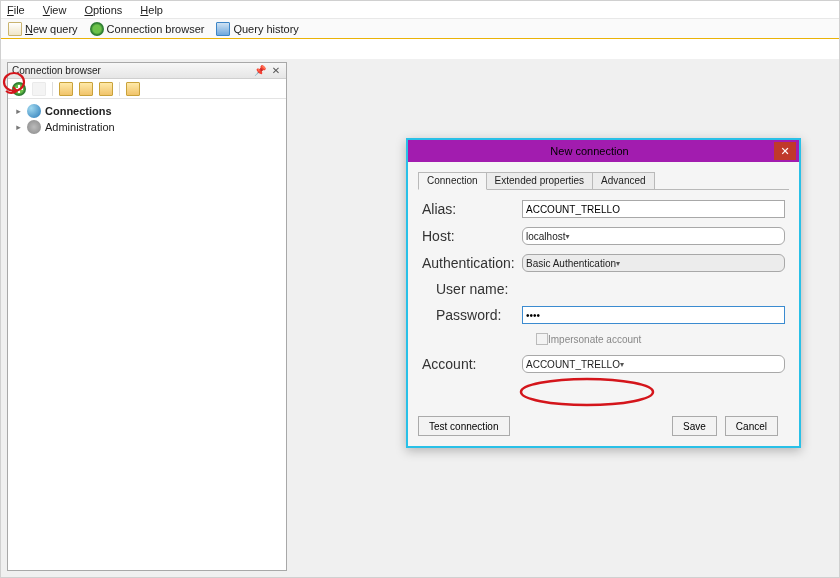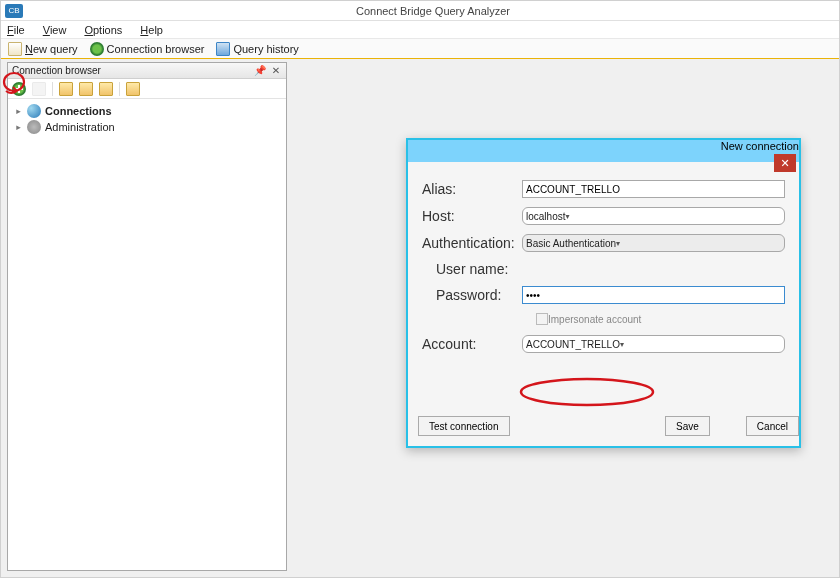--- a/index.html
+++ b/index.html
@@ -31,62 +31,58 @@
   .panel-header .spacer{flex:1;}
   .panel-header .pin, .panel-header .close { width:12px; height:12px; margin-left:4px; color:#555; text-align:center; line-height:12px; font-size:10px; cursor:pointer;}
   .panel-tb { height:20px; border-bottom:1px solid #e3e3e3; display:flex; align-items:center; padding:0 4px; gap:6px;}
   .panel-body { flex:1; overflow:auto; padding:4px 6px;}
   .tree-row { display:flex; align-items:center; gap:4px; padding:1px 0;}
   .tree-exp { width:9px; height:9px; display:inline-block; color:#777; font-size:9px; line-height:9px; text-align:center; cursor:pointer;}
   .tree-row .bold { font-weight:bold; }
 
   
   .dialog { position:absolute; left:405px; top:137px; width:395px; height:310px; border:2px solid #29c0e7; background:#f5f5f5; box-shadow:0 3px 10px rgba(0,0,0,.25);}
-  .dlg-title { height:22px; background:#7dd3fc; display:flex; align-items:flex-end; color:#000; font-size:11px;flex-direction:column;}
+  .dlg-title { height:22px; background:#a21caf; display:flex; align-items:center; color:#000; font-size:11px;}
   .dlg-title .t { flex:1; text-align:center;}
   .dlg-close { width:22px; height:18px; background:#c0392b; color:#fff; text-align:center; line-height:18px; margin:2px 3px; font-size:11px; cursor:pointer;}
   .dlg-body { position:absolute; top:22px; bottom:0; left:0; right:0; padding:8px 10px 8px 10px;}
   .tabs { display:flex; align-items:flex-end; height:20px; border-bottom:1px solid #b9b9b9; gap:0;}
   .tab { padding:2px 8px 3px 8px; font-size:10px; border:1px solid #b9b9b9; border-bottom:none; background:#ececec; cursor:pointer; margin-right:-1px;}
   .tab.active { background:#f5f5f5; position:relative; top:1px; border-bottom:1px solid #f5f5f5;}
   .form { padding:10px 4px 0 4px;}
   .frow { display:flex; align-items:center; margin-bottom:9px;}
   .frow label { width:100px; font-size:14px; color:#333;}
   .frow.indent label { padding-left:14px; width:100px;}
   .frow input[type=text], .frow input[type=password], .frow .combo {
      flex:1; height:18px; border:1px solid #a8a8a8; background:#fff; font-size:10px; padding:0 3px;
   }
   .frow .combo { display:flex; align-items:center; border-radius:6px;}
   .frow .combo .arrow { font-size:8px; color:#555;}
   .frow .combo.grey { background:#ececec;}
   .frow input.blue { border:1px solid #3b8bd0;}
   .imp-row { padding-left:114px; display:flex; align-items:center; gap:0; font-size:10px; color:#888; margin-bottom:10px;}
   .imp-row .cb { width:12px; height:12px; border:1px solid #bbb; background:#f3f3f3;}
-  .dlg-buttons { position:absolute; bottom:10px; left:10px; right:0; display:flex; align-items:center;gap:28px;}
+  .dlg-buttons { position:absolute; bottom:10px; left:10px; right:21px; display:flex; align-items:center;}
   .btn { height:20px; padding:0 10px; font-size:10px; background:#f3f3f3; border:1px solid #aaa; cursor:pointer;}
   .dlg-buttons .save { margin-left:auto;}
   .dlg-buttons .cancel { margin-left:8px;}
 
   
   .ann-circle-cb { position:absolute; left:2px; top:70px; width:26px; height:24px;}
   .ann-circle-cb svg { width:26px; height:24px; overflow:visible;}
   .ann-ellipse-acc { position:absolute; left:514px; top:375px; width:150px; height:34px; pointer-events:none;}
   .ann-ellipse-acc svg { width:150px; height:34px; overflow:visible;}
   
   .underline-first::first-letter { text-decoration: underline; }
 </style>
 </head>
 <body>
 
 <div class="app">
 
-  <div class="titlebar">
-    <div class="app-icon">CB</div>
-    <div class="title">Connect Bridge Query Analyzer</div>
-  </div>
 
   <div class="menubar">
     <span class="underline-first">File</span>
     <span class="underline-first">View</span>
     <span class="underline-first">Options</span>
     <span class="underline-first">Help</span>
   </div>
 
   <div class="toolbar">
     <div class="tbtn">
@@ -137,20 +133,25 @@
     </div>
 
   </div>
 
   <div class="dialog">
     <div class="dlg-title">
       <span class="t">New connection</span>
       <span class="dlg-close">✕</span>
     </div>
     <div class="dlg-body">
+      <div class="tabs">
+        <div class="tab active">Connection</div>
+        <div class="tab">Extended properties</div>
+        <div class="tab">Advanced</div>
+      </div>
 
       <div class="form">
         <div class="frow">
           <label>Alias:</label>
           <input type="text" value="ACCOUNT_TRELLO" style="">
         </div>
         <div class="frow">
           <label>Host:</label>
           <div class="combo">
             <span>localhost</span>

